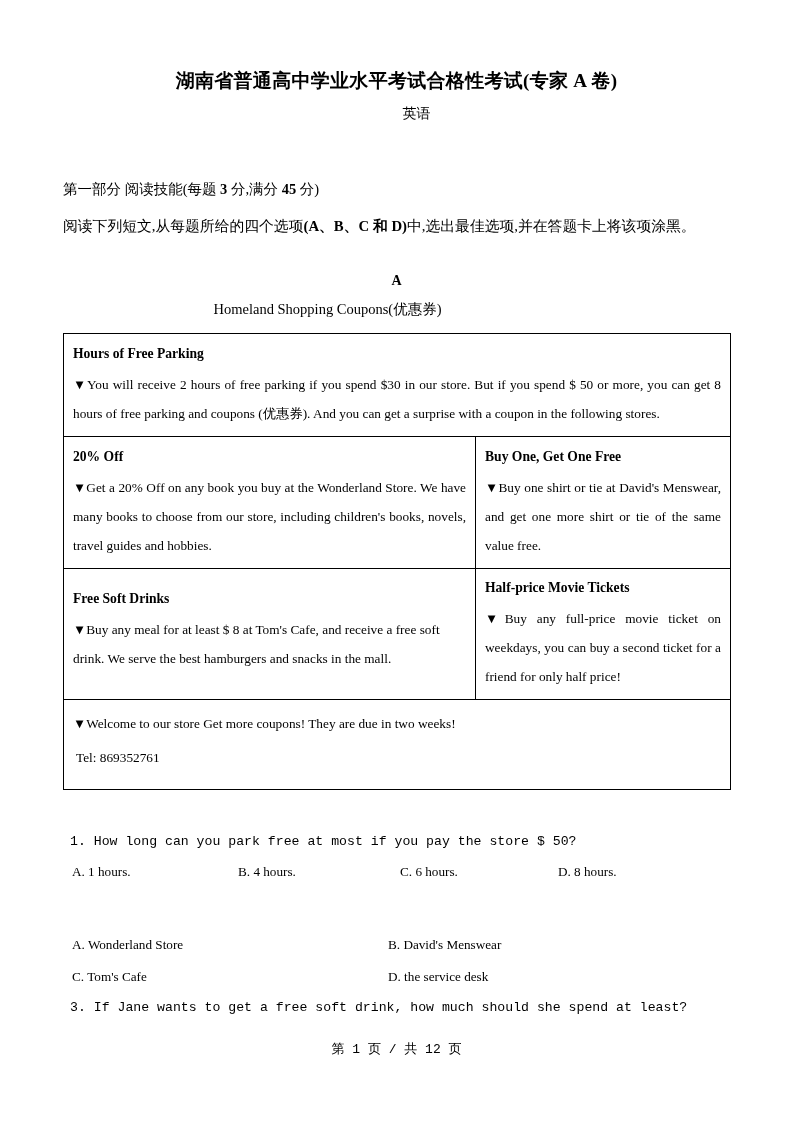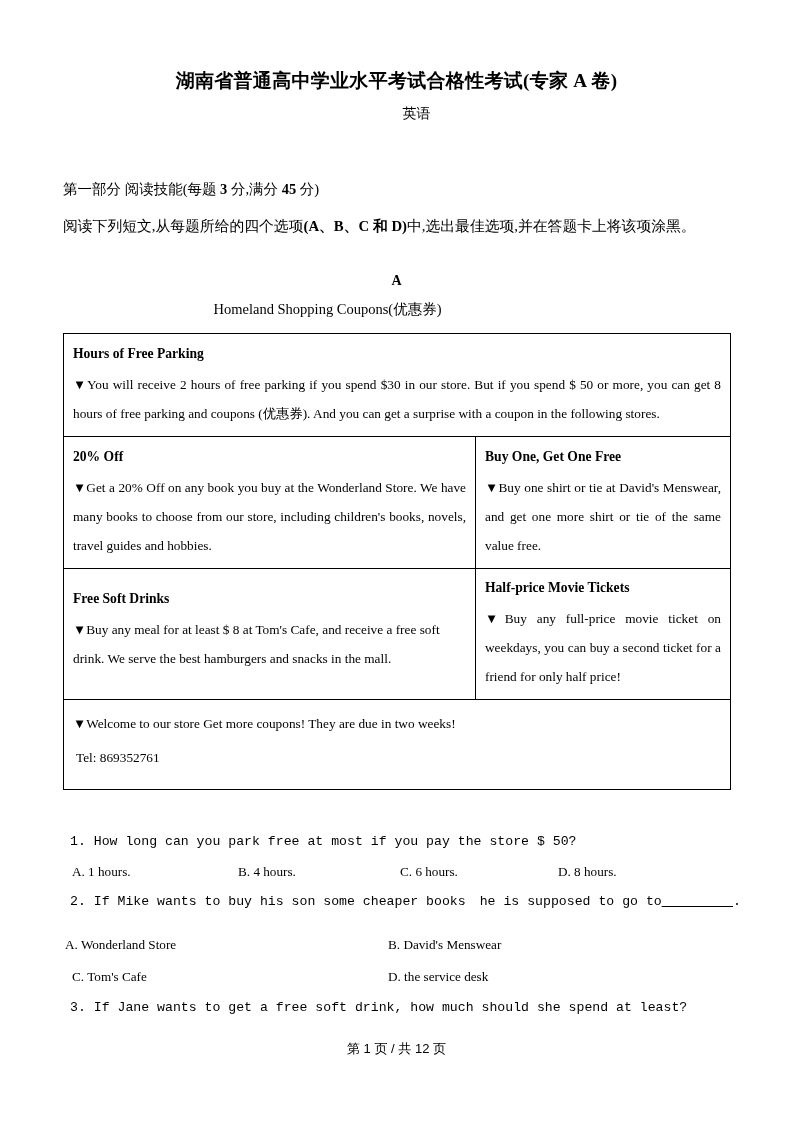--- a/index.html
+++ b/index.html
@@ -127,21 +127,21 @@
   .blank { text-decoration: underline; letter-spacing: 1px; }
   .gap { display: inline-block; width: 14px; }
 
   
   .footer {
     position: absolute;
     left: 0; top: 1040px;
     width: 793px;
     text-align: center;
     font-size: 13px;
-    font-family: Liberation Sans, sans-serif;
+    font-family: Liberation Mono, monospace;
   }
 </style>
 </head>
 <body>
 
 <div class="page">
 
   <div class="doc-title">湖南省普通高中学业水平考试合格性考试(专家 A 卷)</div>
   <div class="doc-subject">英语</div>
 
@@ -200,25 +200,22 @@
   <div class="q-block" style="top:834px;height:22px">
     <span class="q-text">1. How long can you park free at most if you pay the store $ 50?</span>
   </div>
   <div class="q-block" style="top:864px;height:22px">
     <span class="opt" style="left:9px">A. 1 hours.</span>
     <span class="opt" style="left:175px">B. 4 hours.</span>
     <span class="opt" style="left:337px">C. 6 hours.</span>
     <span class="opt" style="left:495px">D. 8 hours.</span>
   </div>
 
-  <div class="q-block" style="top:894px;height:22px">
-    <span class="q-text"><span>2. If Mike wants to buy his son some cheaper books</span><span class="gap"></span><span>he is supposed to go to</span><span class="blank">________</span><span>.</span></span>
-  </div>
   <div class="q-block" style="top:937px;height:22px">
-    <span class="opt" style="left:2px">A. Wonderland Store</span>
+    <span class="opt" style="left:9px">A. Wonderland Store</span>
     <span class="opt" style="left:325px">B. David's Menswear</span>
   </div>
   <div class="q-block" style="top:969px;height:22px">
     <span class="opt" style="left:9px">C. Tom's Cafe</span>
     <span class="opt" style="left:325px">D. the service  desk</span>
   </div>
 
   <div class="q-block" style="top:1000px;height:22px">
     <span class="q-text">3. If Jane wants to get a free soft drink, how much should she  spend at least?</span>
   </div>

